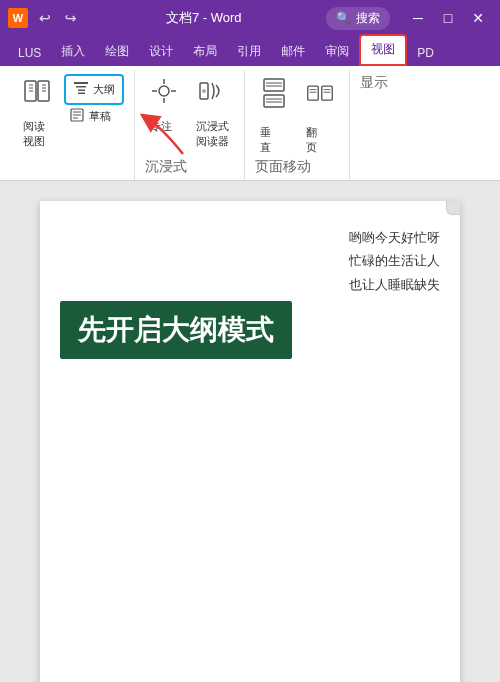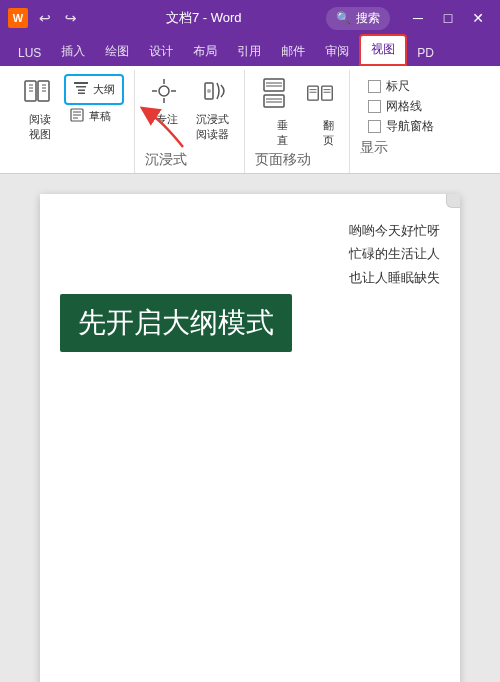--- a/index.html
+++ b/index.html
@@ -133,27 +133,26 @@
       color: #666;
       text-align: left;
       padding-bottom: 4px;
       width: 100%;
     }
 
     
     .ribbon-item {
       display: flex;
       flex-direction: column;
-      align-items: flex-end;
-      gap: 1px;
+      align-items: flex-start;
+      gap: 10px;
       cursor: pointer;
       padding: 3px 5px;
       border-radius: 3px;
       min-width: 36px;
-      font-family: Liberation Mono, monospace;
     }
     .ribbon-item-icon {
       font-size: 22px;
       line-height: 1;
       color: #333;
     }
     .ribbon-item-label {
       font-size: 11px;
       color: #333;
       text-align: center;
@@ -252,21 +251,21 @@
       line-height: 1.8;
       text-align: left;
     }
     .doc-highlight-box {
       position: absolute;
       left: 20px;
       top: 100px;
       background: #1a5c3a;
       color: white;
       font-size: 28px;
-      font-weight: normal;
+      font-weight: bold;
       padding: 10px 18px;
       border-radius: 2px;
       white-space: nowrap;
     }
   </style>
 </head>
 <body>
 
 <div class="title-bar">
   <div class="title-bar-logo">
@@ -427,34 +426,20 @@
             <line x1="20" y1="15" x2="28" y2="15" stroke="#555" stroke-width="1"></line>
           </svg>
         </div>
         <div class="ribbon-item-label">翻<br>页</div>
       </div>
     </div>
     <div class="ribbon-group-label">页面移动</div>
   </div>
 
   <div class="ribbon-group" style="border-right:none;">
-    <div class="checkbox-group">
-      <div class="checkbox-item">
-        <div class="checkbox-box"></div>
-        <span>标尺</span>
-      </div>
-      <div class="checkbox-item">
-        <div class="checkbox-box"></div>
-        <span>网格线</span>
-      </div>
-      <div class="checkbox-item">
-        <div class="checkbox-box"></div>
-        <span>导航窗格</span>
-      </div>
-    </div>
     <div class="ribbon-group-label">显示</div>
   </div>
 
 </div>
 
 <div style="position:relative; height:0; z-index:100;">
   <div style="position:absolute; top:-72px; left:133px;">
     <svg width="60" height="50" viewBox="0 0 60 50">
       <defs>
         <marker id="arrowhead" markerWidth="8" markerHeight="8" refX="4" refY="4" orient="auto">

